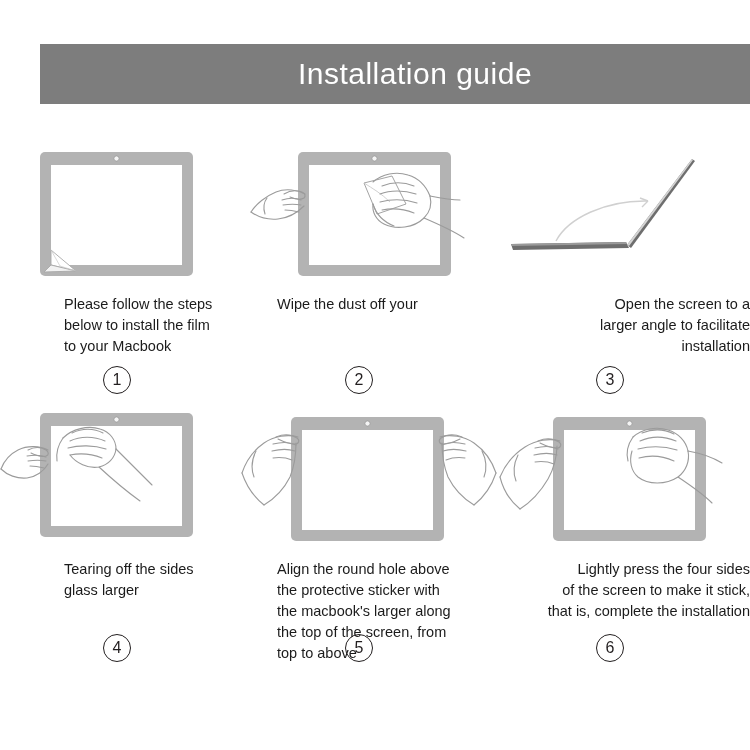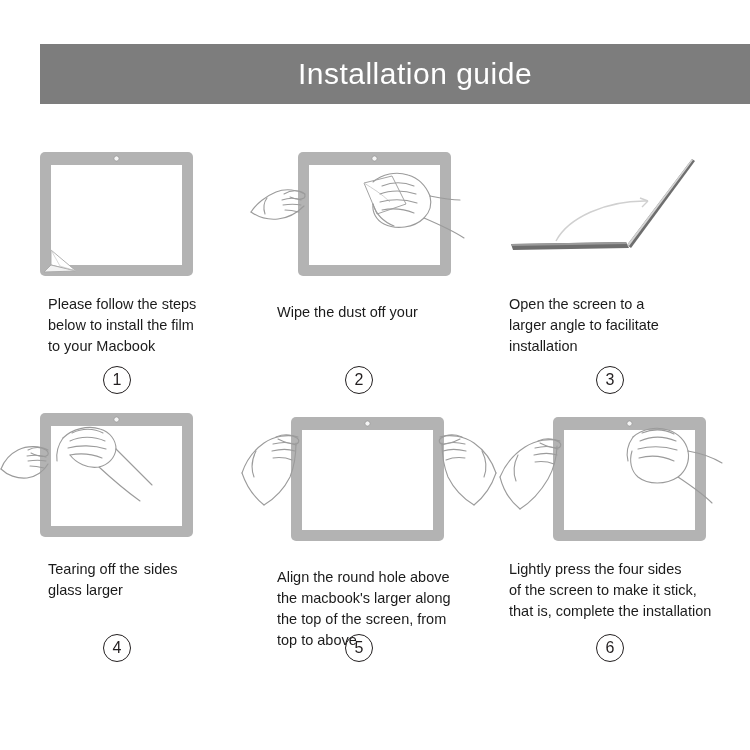--- a/index.html
+++ b/index.html
@@ -44,23 +44,23 @@
     position:absolute;
     left:0;right:0;
     top:168px;
     font-size:14.5px;
     color:#1b1b1b;
     line-height:21px;
     text-align:left;
   }
   .caption div{white-space:nowrap;}
 
-  .cell-1 .caption,.cell-4 .caption{padding-left:48px;}
-  .cell-2 .caption,.cell-5 .caption{padding-left:35px;margin-top:8px;}
-  .cell-3 .caption,.cell-6 .caption{padding-left:13px;}
+  .cell-1 .caption,.cell-4 .caption{padding-left:64px;}
+  .cell-2 .caption,.cell-5 .caption{padding-left:35px;}
+  .cell-3 .caption,.cell-6 .caption{padding-left:13px;text-align:right;}
 
   .num{
     position:absolute;
     width:26px;height:26px;
     border:1.4px solid #231f20;
     border-radius:50%;
     display:flex;align-items:center;justify-content:center;
     font-size:16px;color:#231f20;
     line-height:1;
   }
@@ -238,20 +238,21 @@
             <path d="M34 34 C41 31, 49 31, 55 35 C58 37, 57 41, 53 41 C47 41, 40 38, 36 36"></path>
             <path d="M31 41 C39 39, 48 39, 54 42"></path>
             <path d="M30 48 C38 46, 47 46, 53 48"></path>
             <path d="M31 55 C38 54, 45 55, 50 57"></path>
             <path d="M14 48 C10 56, 9 66, 12 74"></path>
           </g>
         </svg>
       </div>
       <div class="caption">
         <div>Align the round hole above</div>
+        <div>the protective sticker with</div>
         <div>the macbook's larger along</div>
         <div>the top of the screen, from</div>
         <div>top to above</div>
       </div>
       <div class="num num-r2">
         <span>5</span>
       </div>
     </div>
 
     <div class="cell cell-6">

